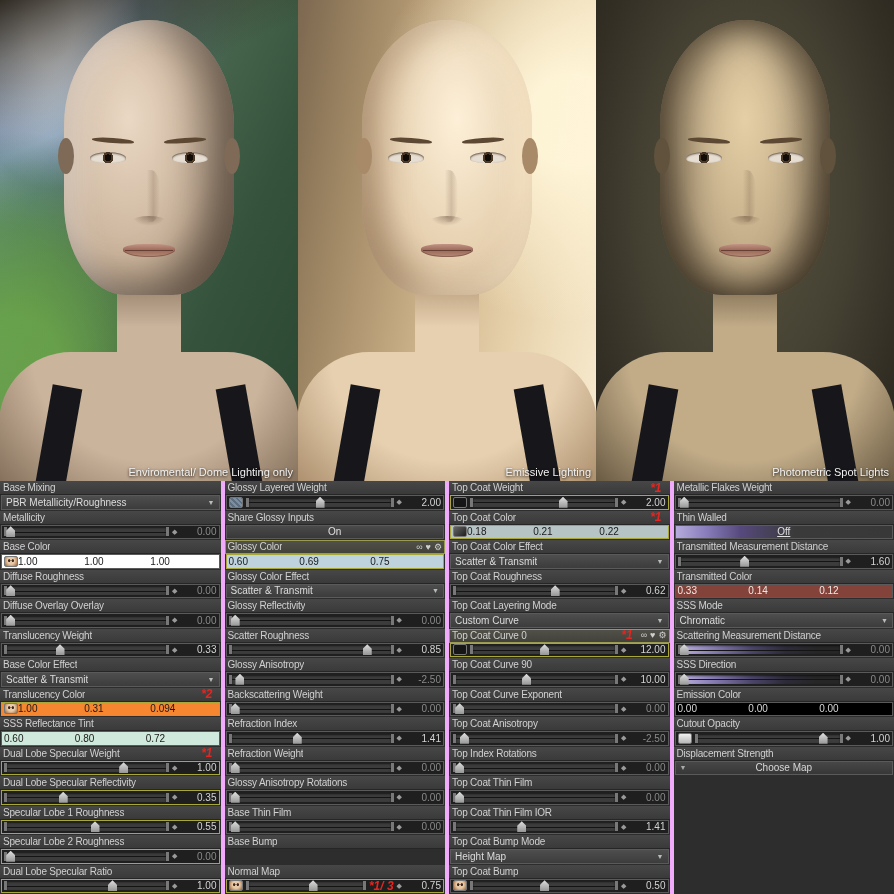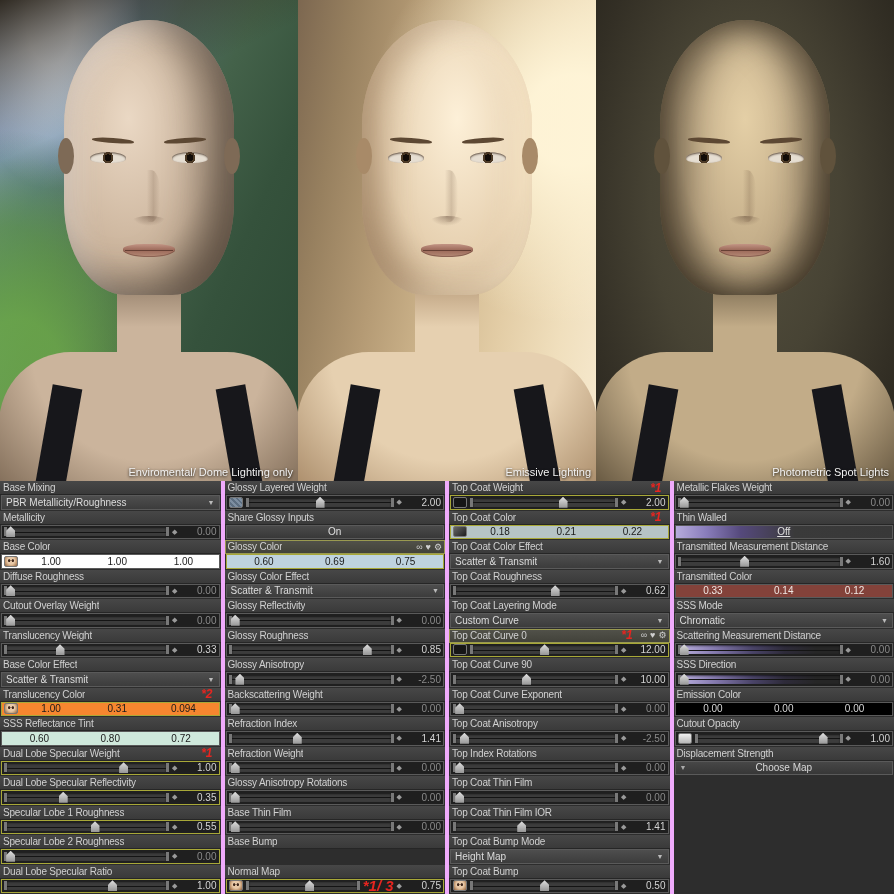--- a/index.html
+++ b/index.html
@@ -87,28 +87,28 @@
   .track{flex:1;height:9px;background:#3c3c3c;border-left:3px solid #787878;border-right:3px solid #787878;
       position:relative;box-shadow:inset 0 1px 2px rgba(0,0,0,.6);min-width:0;}
   .track::before{content:"";position:absolute;left:0;right:0;top:50%;height:1px;background:#141414;}
   .track.grad{background:linear-gradient(90deg,#b9aedd 0%,#8378ac 22%,#4a4468 45%,#2e2b3a 65%,#262626 85%);}
   .handle{position:absolute;top:-1px;width:9px;height:11px;margin-left:-4px;
       background:linear-gradient(#e0e0e0,#969696);
       clip-path:polygon(50% 0,100% 40%,100% 100%,0 100%,0 40%);}
   .dia{color:#9a9a9a;font-size:7px;flex:none;line-height:10px;}
   .val{width:36px;text-align:right;font-size:10px;color:#d4d4d4;flex:none;white-space:nowrap;}
   .val.dim{color:#8a8a8a;}
-  .cann{color:#e62520;font-weight:bold;font-style:italic;font-size:15px;margin-left:auto;flex:none;line-height:12px;}
+  .cann{color:#e62520;font-weight:bold;font-style:italic;font-size:12px;margin-left:auto;flex:none;line-height:12px;}
   .pctrl.dropdown,.pctrl.toggle,.pctrl.button{padding:0;}
   .ddl{flex:1;height:100%;display:flex;align-items:center;padding:0 4px;box-sizing:border-box;
       background:linear-gradient(#4e4e4e,#3c3c3c);}
   .ddt{font-size:10px;color:#dcdcdc;white-space:nowrap;overflow:hidden;}
   .arr{margin-left:auto;font-size:7px;color:#bbb;flex:none;padding-left:4px;}
   .pctrl.color{padding:0 2px;gap:0;}
-  .cv{flex:1;text-align:center;font-size:10px;white-space:nowrap;}
+  .cv{flex:1;text-align:left;font-size:10px;white-space:nowrap;}
   .tgl{flex:1;height:100%;display:flex;align-items:center;justify-content:center;font-size:10px;color:#e0e0e0;
       background:linear-gradient(#4a4a4a,#383838);}
   .tgl.grad{background:linear-gradient(90deg,#b6abdc 0%,#897dbb 14%,#55497c 30%,#3a3a3a 55%,#383838 100%);text-decoration:underline;}
   .mapbtn{flex:1;height:100%;position:relative;display:flex;align-items:center;justify-content:center;
       font-size:10px;color:#d8d8d8;background:linear-gradient(#474747,#373737);}
   .arr2{position:absolute;left:4px;font-size:7px;color:#aaa;}
 </style>
 </head>
 <body>
 
@@ -218,21 +218,21 @@
         <div class="pctrl slider">
           <span class="track">
             <span class="handle" style="left: 2%;"></span>
           </span>
           <span class="dia">◆</span>
           <span class="val dim">0.00</span>
         </div>
       </div>
       <div class="param">
         <div class="phead">
-          <span class="lbl">Cutout Overlay Weight</span>
+          <span class="lbl">Diffuse Overlay Overlay</span>
         </div>
         <div class="pctrl slider">
           <span class="track">
             <span class="handle" style="left: 2%;"></span>
           </span>
           <span class="dia">◆</span>
           <span class="val dim">0.00</span>
         </div>
       </div>
       <div class="param">
@@ -397,21 +397,21 @@
         <div class="pctrl slider">
           <span class="track">
             <span class="handle" style="left: 2%;"></span>
           </span>
           <span class="dia">◆</span>
           <span class="val dim">0.00</span>
         </div>
       </div>
       <div class="param">
         <div class="phead">
-          <span class="lbl">Glossy Roughness</span>
+          <span class="lbl">Scatter Roughness</span>
         </div>
         <div class="pctrl slider">
           <span class="track">
             <span class="handle" style="left: 85%;"></span>
           </span>
           <span class="dia">◆</span>
           <span class="val">0.85</span>
         </div>
       </div>
       <div class="param">

